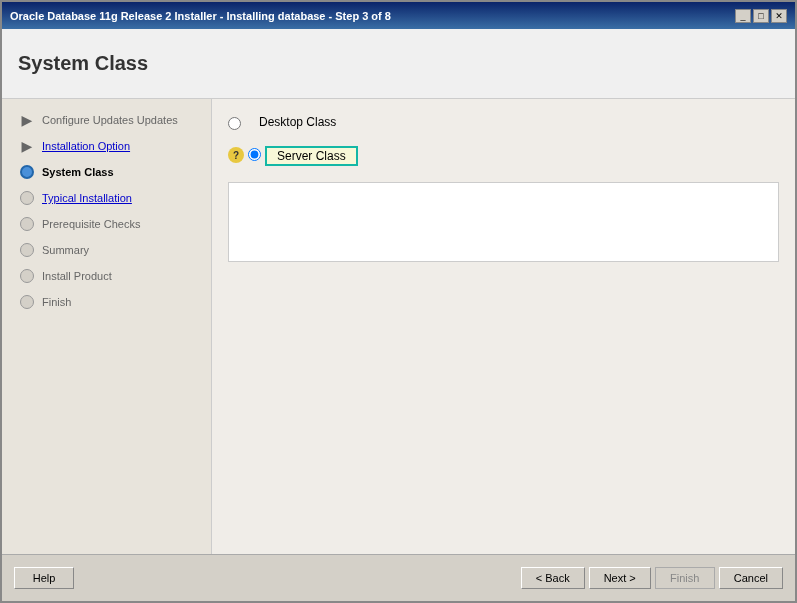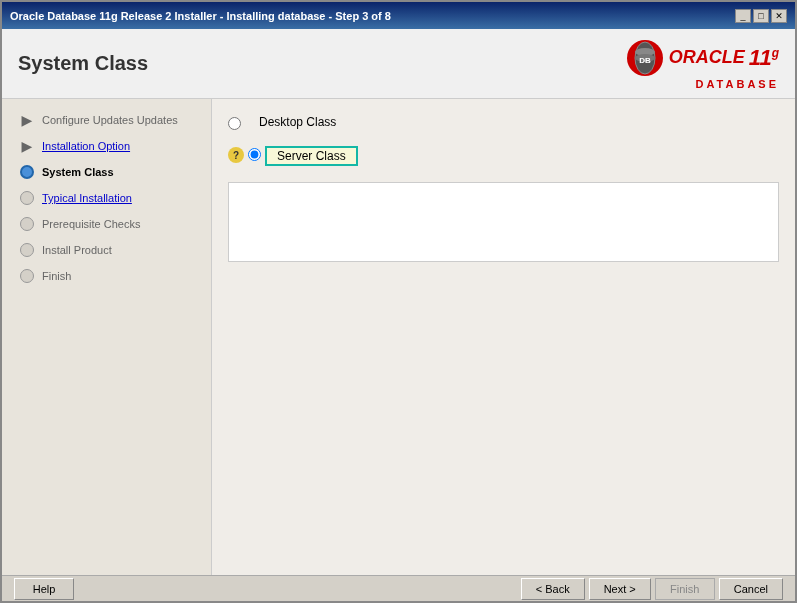--- a/index.html
+++ b/index.html
@@ -250,21 +250,21 @@
     }
 
     .bottom-bar {
       background: #d4d0c8;
       border-top: 1px solid #aaa;
       padding: 6px 12px;
       display: flex;
       align-items: center;
       justify-content: space-between;
       flex-shrink: 0;
-      height: 26px;
+      height: 47px;
     }
 
     .bottom-right-buttons {
       display: flex;
       gap: 4px;
     }
 
     .btn {
       padding: 4px 14px;
       background: #d4d0c8;
@@ -296,39 +296,20 @@
     <span class="title-bar-text">Oracle Database 11g Release 2 Installer - Installing database - Step 3 of 8</span>
     <div class="title-bar-buttons">
       <div class="title-bar-btn">_</div>
       <div class="title-bar-btn">□</div>
       <div class="title-bar-btn">✕</div>
     </div>
   </div>
 
   <div class="header-area">
     <div class="header-title">System Class</div>
-    <div class="oracle-logo">
-      <div class="oracle-brand">
-
-        <svg class="oracle-db-icon" viewBox="0 0 40 40">
-          <circle cx="20" cy="20" r="18" fill="#cc0000"></circle>
-          <ellipse cx="20" cy="20" rx="10" ry="16" fill="#555" stroke="#888" stroke-width="1"></ellipse>
-          <ellipse cx="20" cy="14" rx="10" ry="4" fill="#888"></ellipse>
-          <ellipse cx="20" cy="20" rx="10" ry="4" fill="#777"></ellipse>
-          <text x="20" y="25" text-anchor="middle" fill="white" font-size="8" font-weight="bold">DB</text>
-        </svg>
-        <span class="oracle-text">ORACLE</span>
-        <span style="font-size:22px; font-weight:bold; color:#cc0000; font-style:italic;">
-          <span>11</span><sup style="font-size:12px;">g</sup>
-        </span>
-      </div>
-      <div class="oracle-sub">
-        <span class="oracle-database-text">DATABASE</span>
-      </div>
-    </div>
   </div>
 
   <div class="main-content">
 
     <div class="sidebar">
 
       <div class="sidebar-item">
         <div class="step-icon">
           <span style="color:#666; font-size:14px;">▶</span>
         </div>
@@ -356,20 +337,26 @@
         <span class="sidebar-label-link">Typical Installation</span>
       </div>
 
       <div class="sidebar-item">
         <div class="step-icon">
           <div class="step-circle"></div>
         </div>
         <span class="sidebar-label">Prerequisite Checks</span>
       </div>
 
+      <div class="sidebar-item">
+        <div class="step-icon">
+          <div class="step-circle"></div>
+        </div>
+        <span class="sidebar-label">Summary</span>
+      </div>
 
       <div class="sidebar-item">
         <div class="step-icon">
           <div class="step-circle"></div>
         </div>
         <span class="sidebar-label">Install Product</span>
       </div>
 
       <div class="sidebar-item">
         <div class="step-icon">

